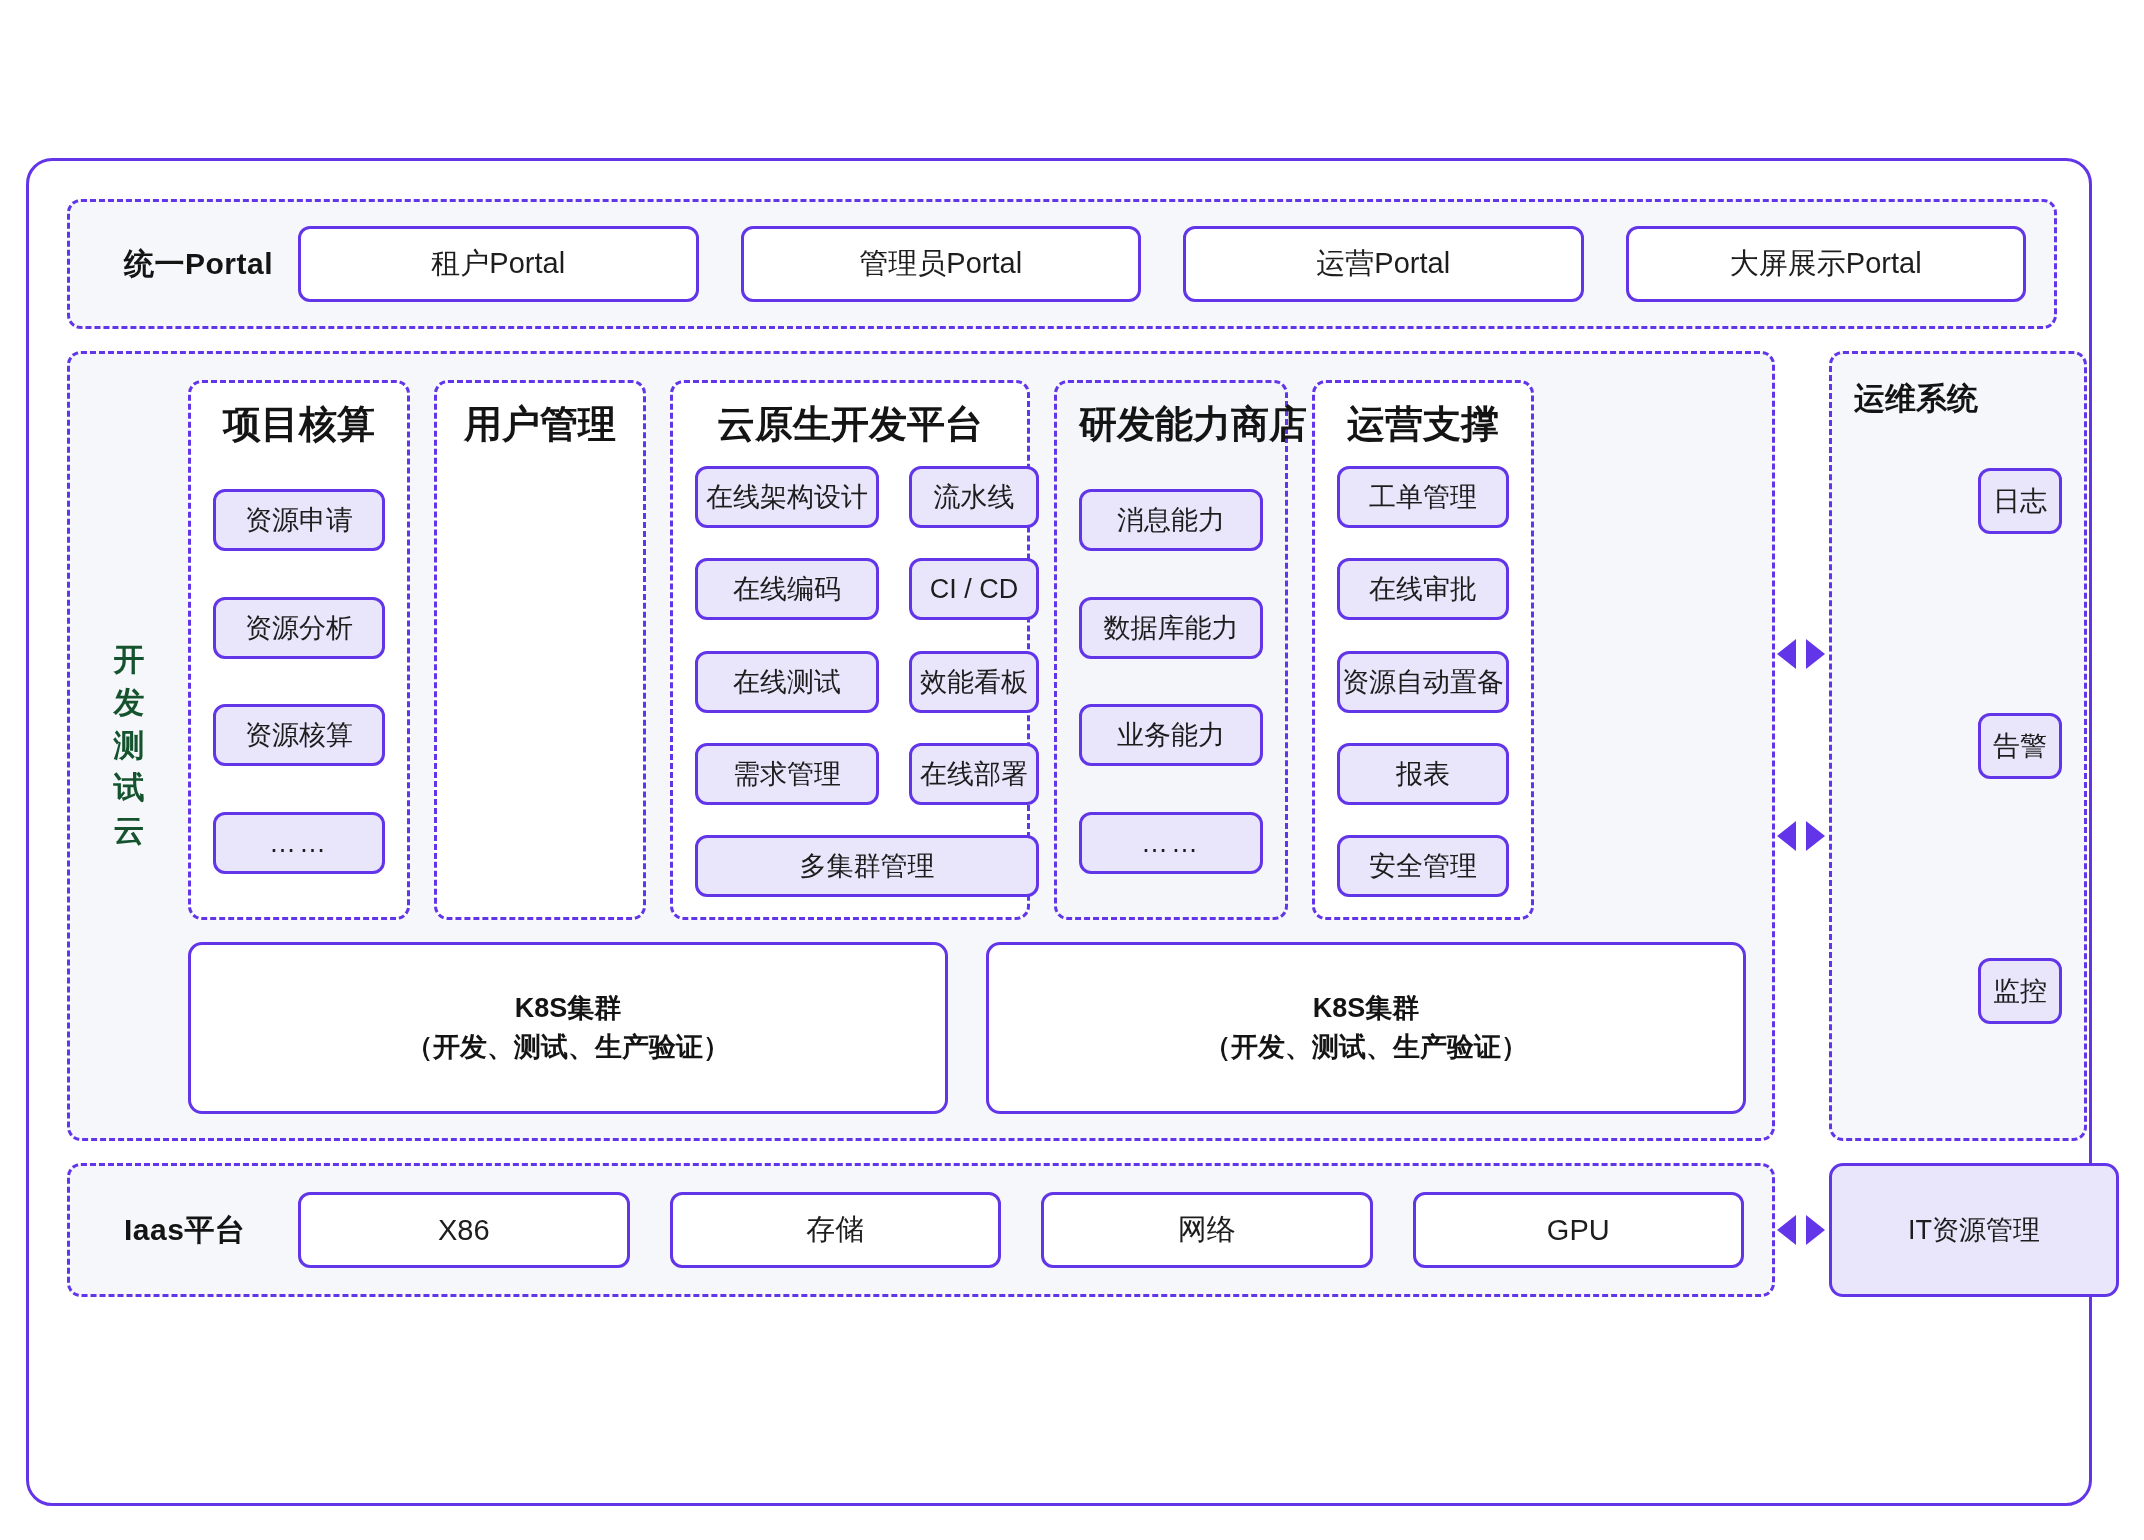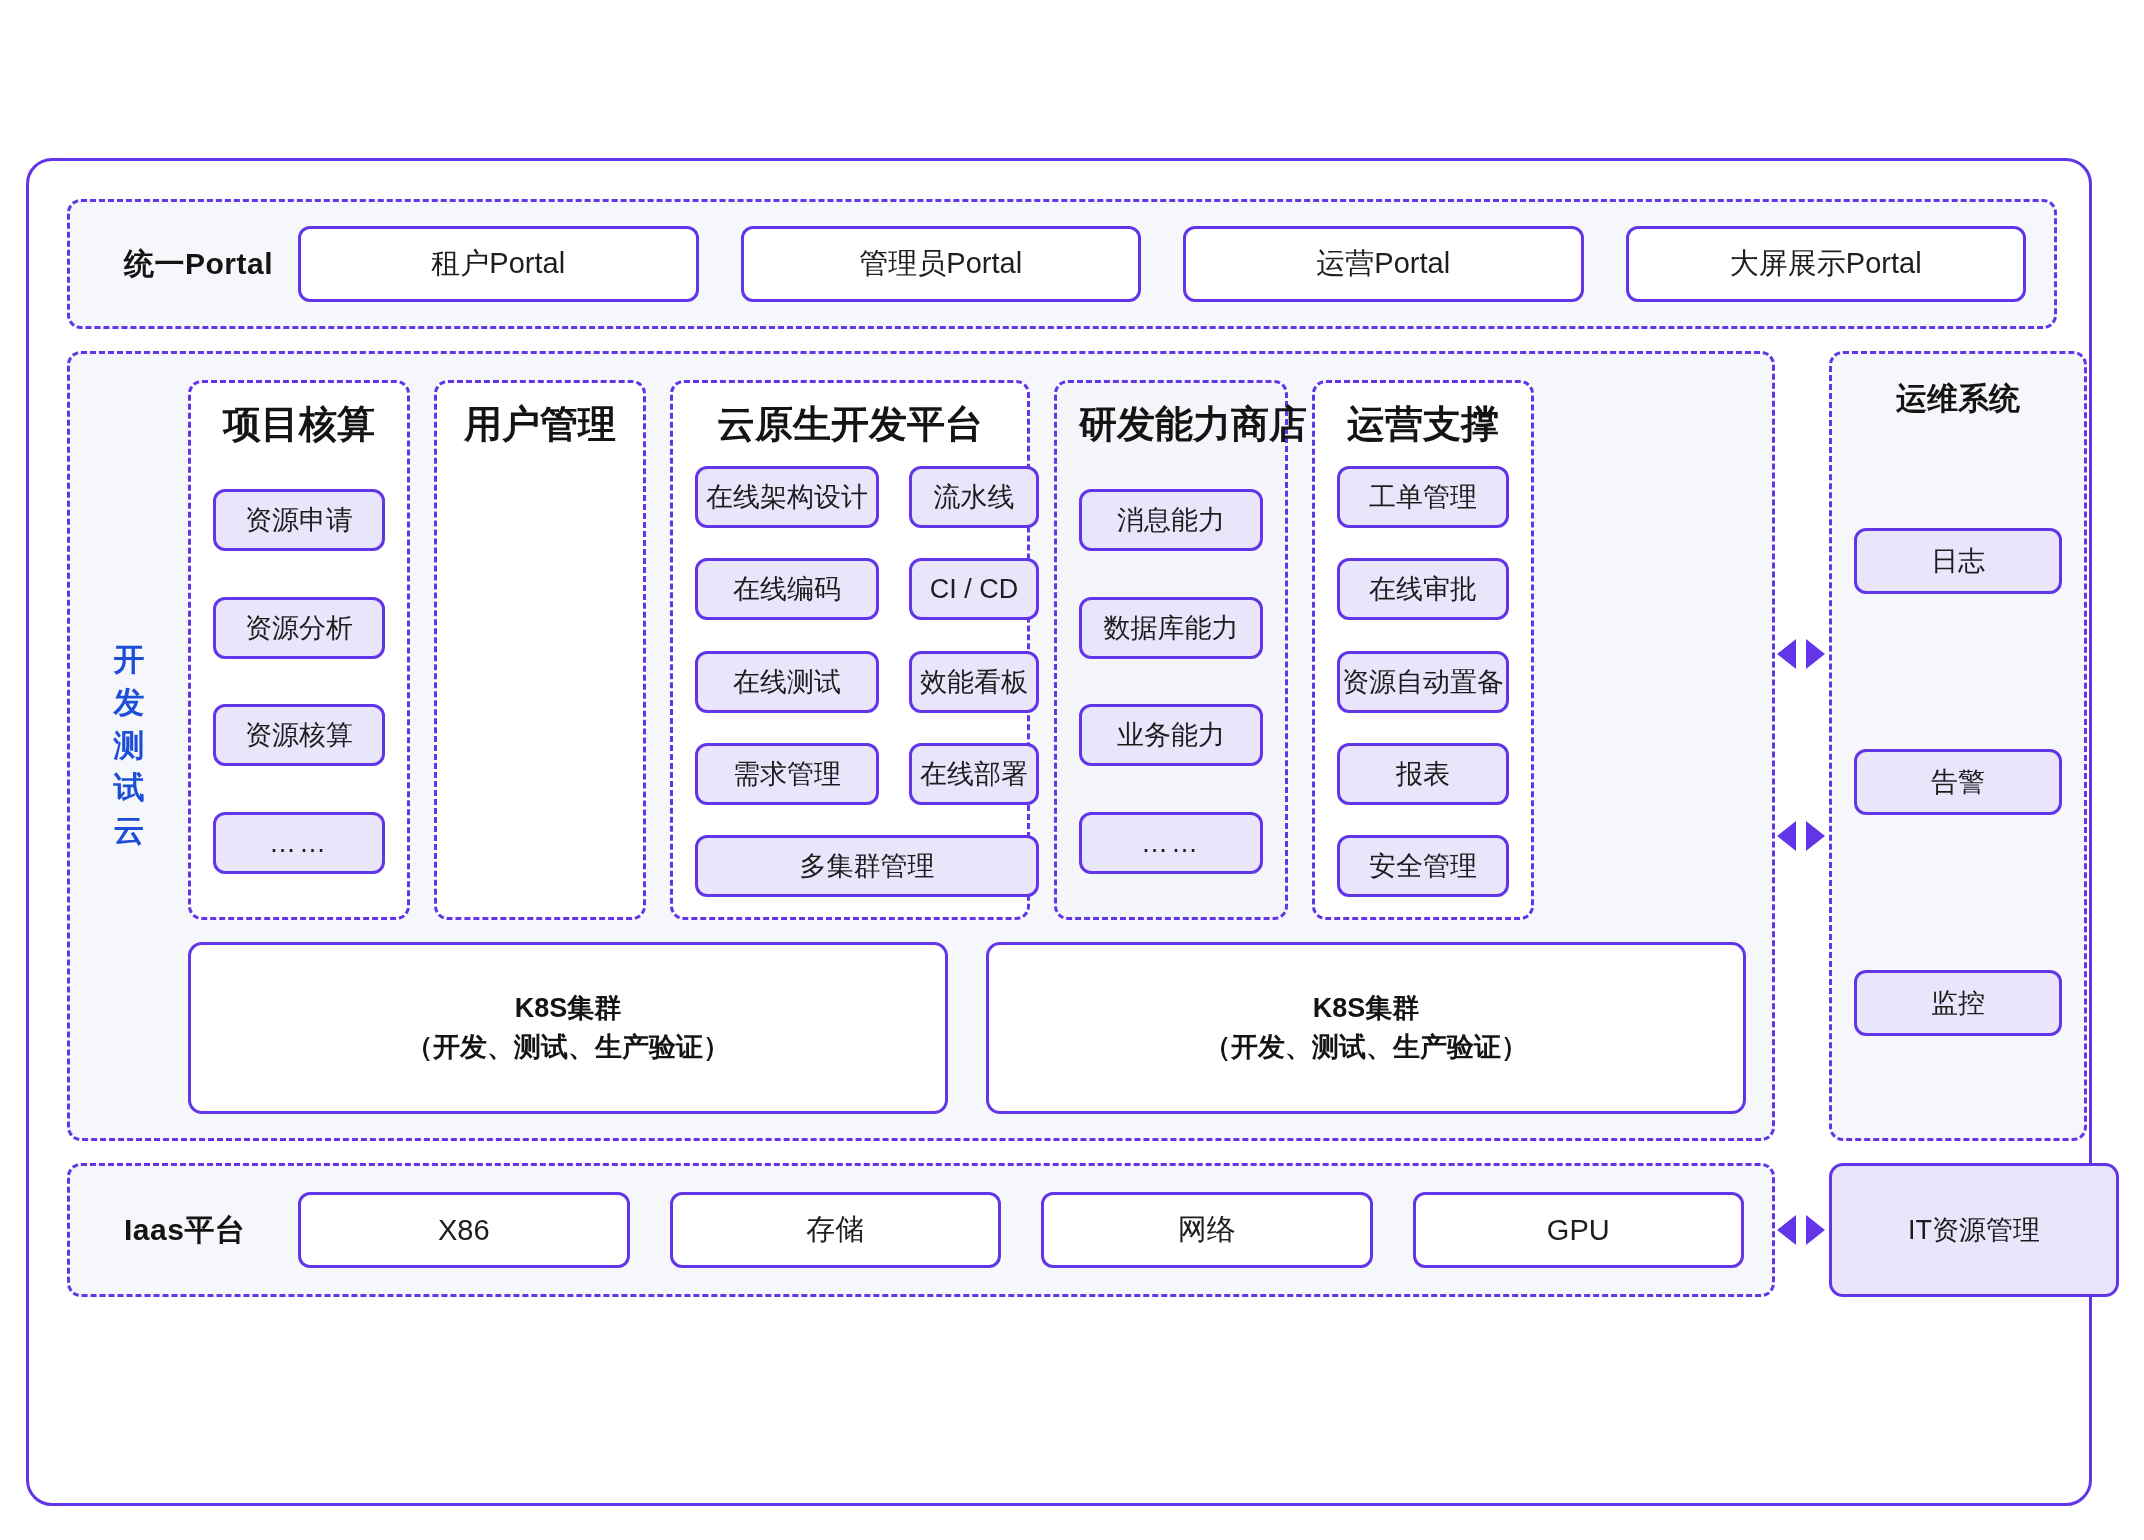--- a/index.html
+++ b/index.html
@@ -100,21 +100,21 @@
     display: flex;
     align-items: center;
     justify-content: center;
     flex: none;
   }
   .vert-label {
     font-weight: bold;
     font-size: 31px;
     line-height: 1.38;
     text-align: center;
-    color: #1d4ed8;
+    color: #14532d;
     width: 40px;
     word-break: break-all;
   }
   .mid-cols-wrap {
     flex: 1;
     display: flex;
     flex-direction: column;
     padding: 26px 26px 24px 0;
     box-sizing: border-box;
   }
@@ -209,21 +209,21 @@
   }
 
   
   .ops-band {
     left: 1800px;
     top: 190px;
     width: 258px;
     height: 790px;
     padding: 24px 22px;
     display: flex;
-    flex-direction: column;
+    flex-direction: row;
   }
   .ops-title {
     font-weight: bold;
     font-size: 31px;
     text-align: center;
     color: #141414;
     margin-bottom: 30px;
   }
   .ops-stack {
     flex: 1;

